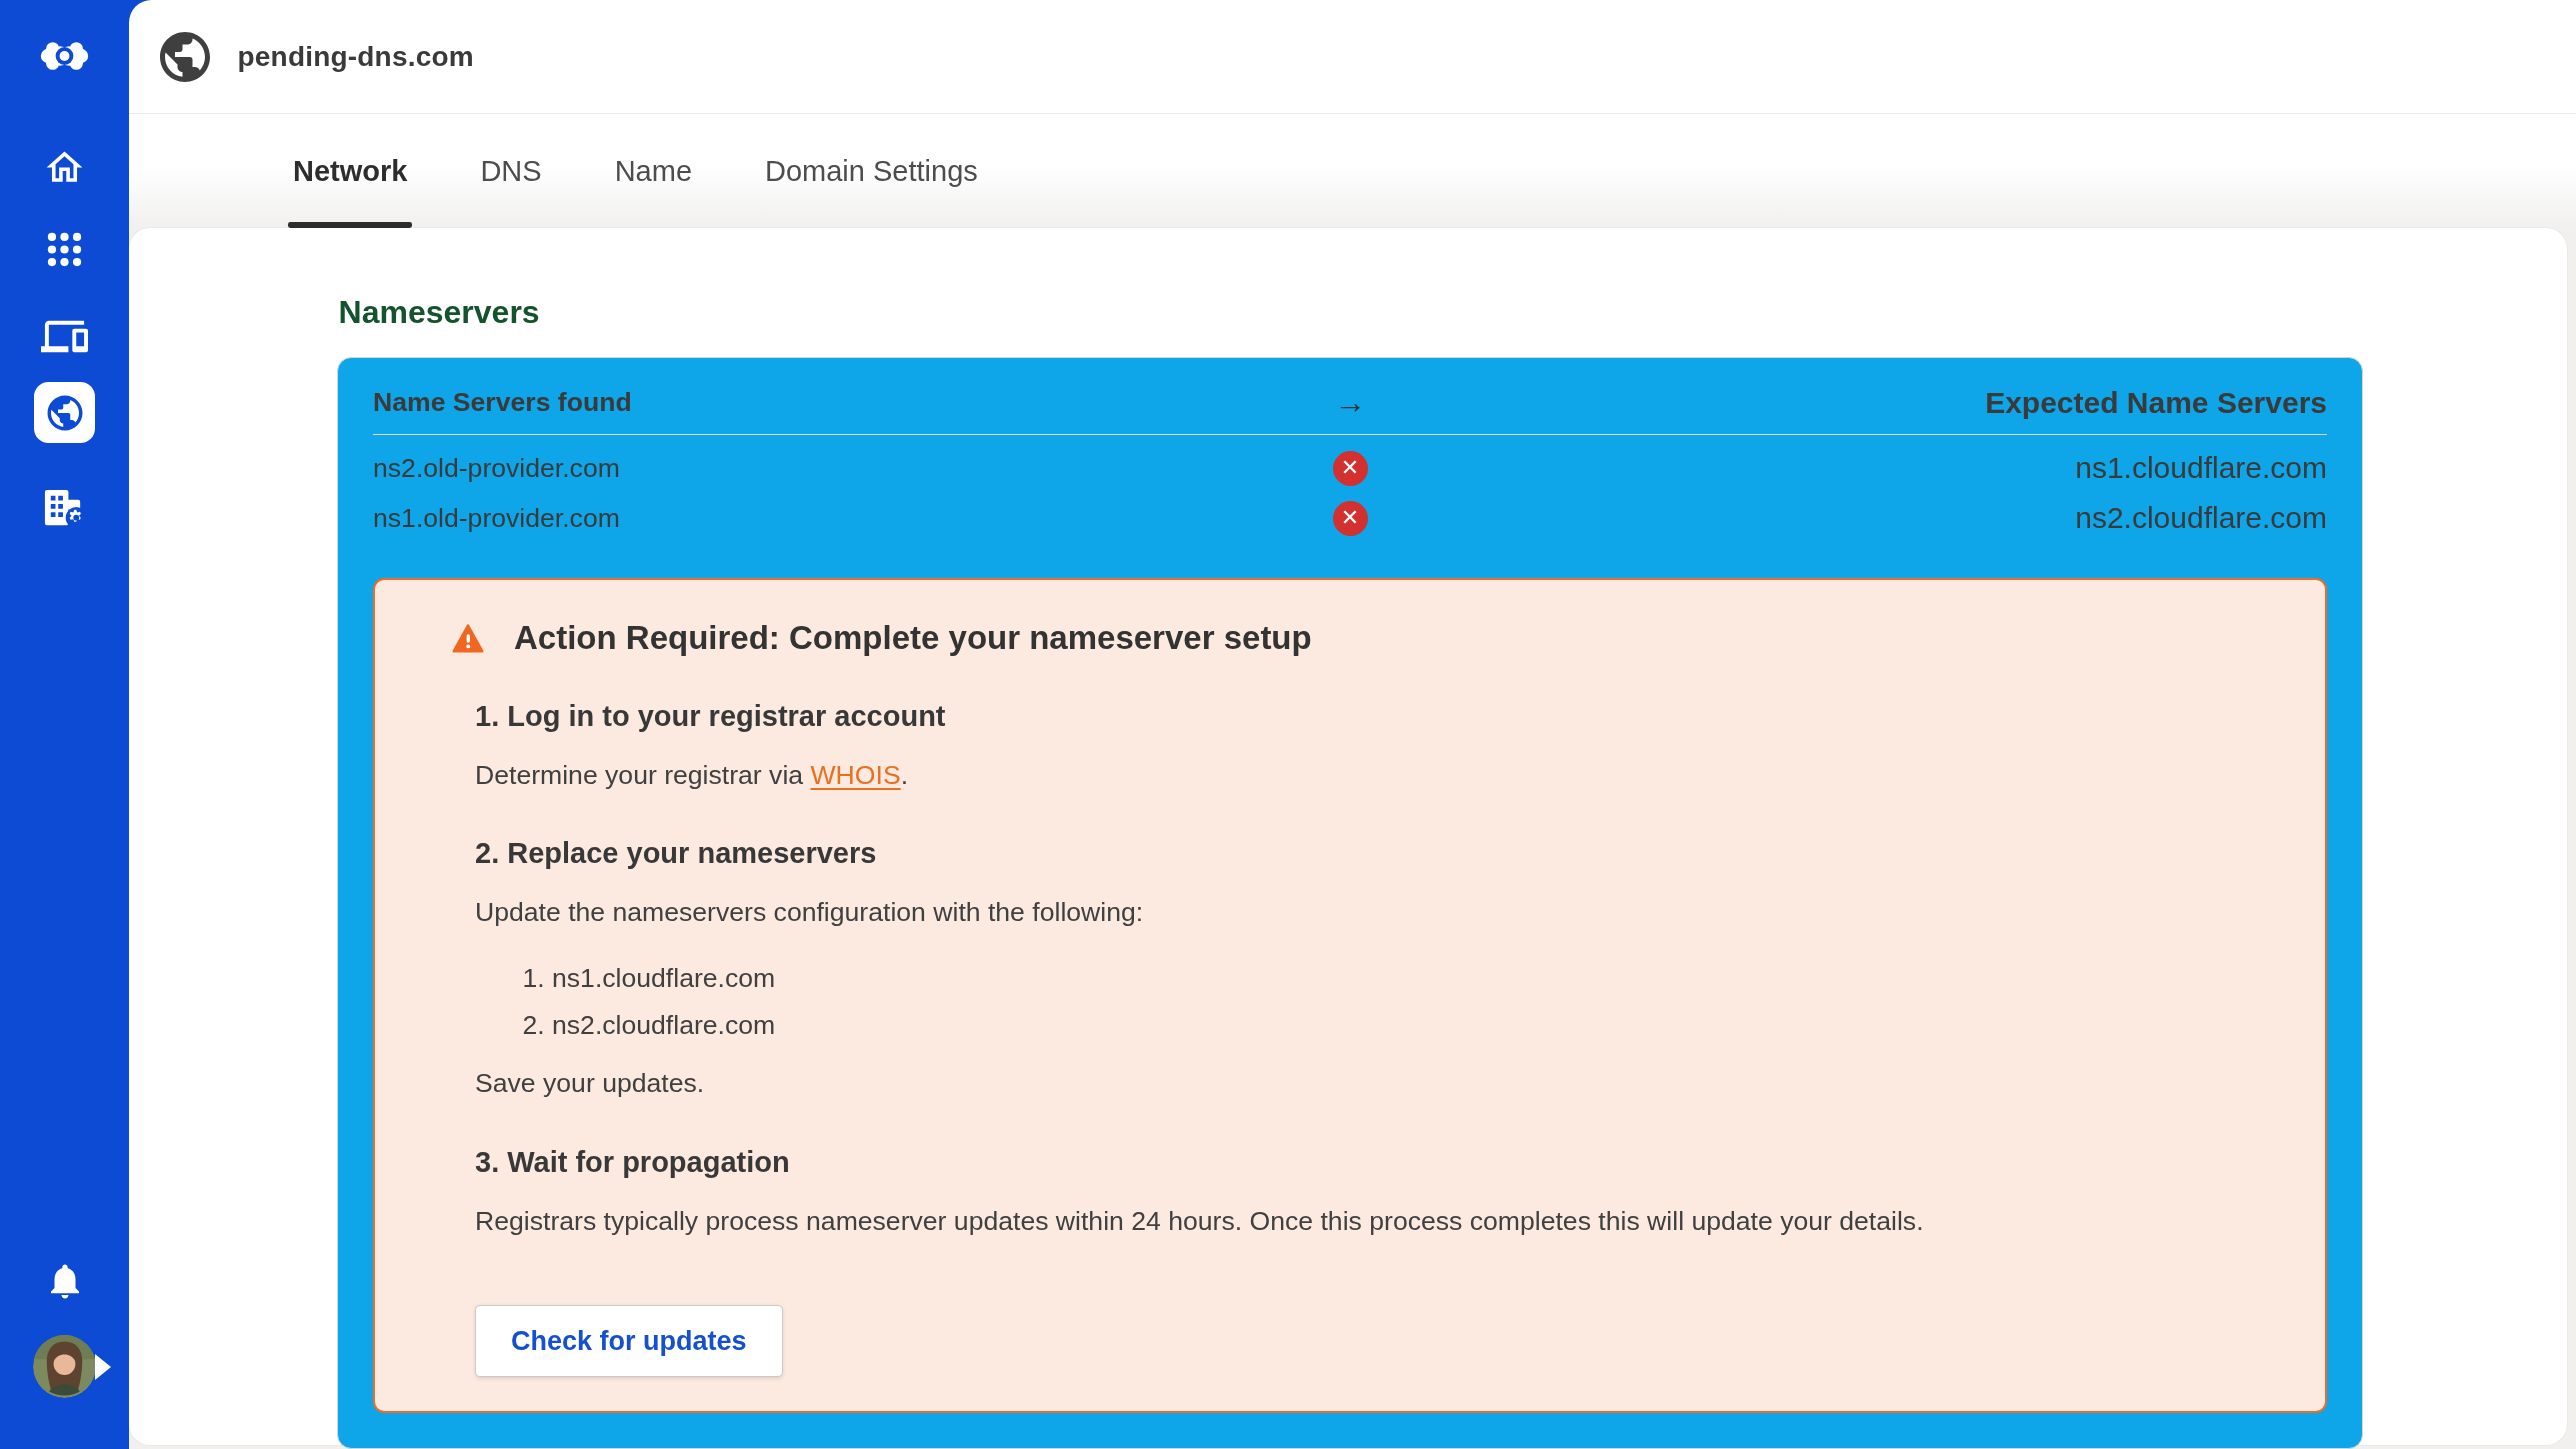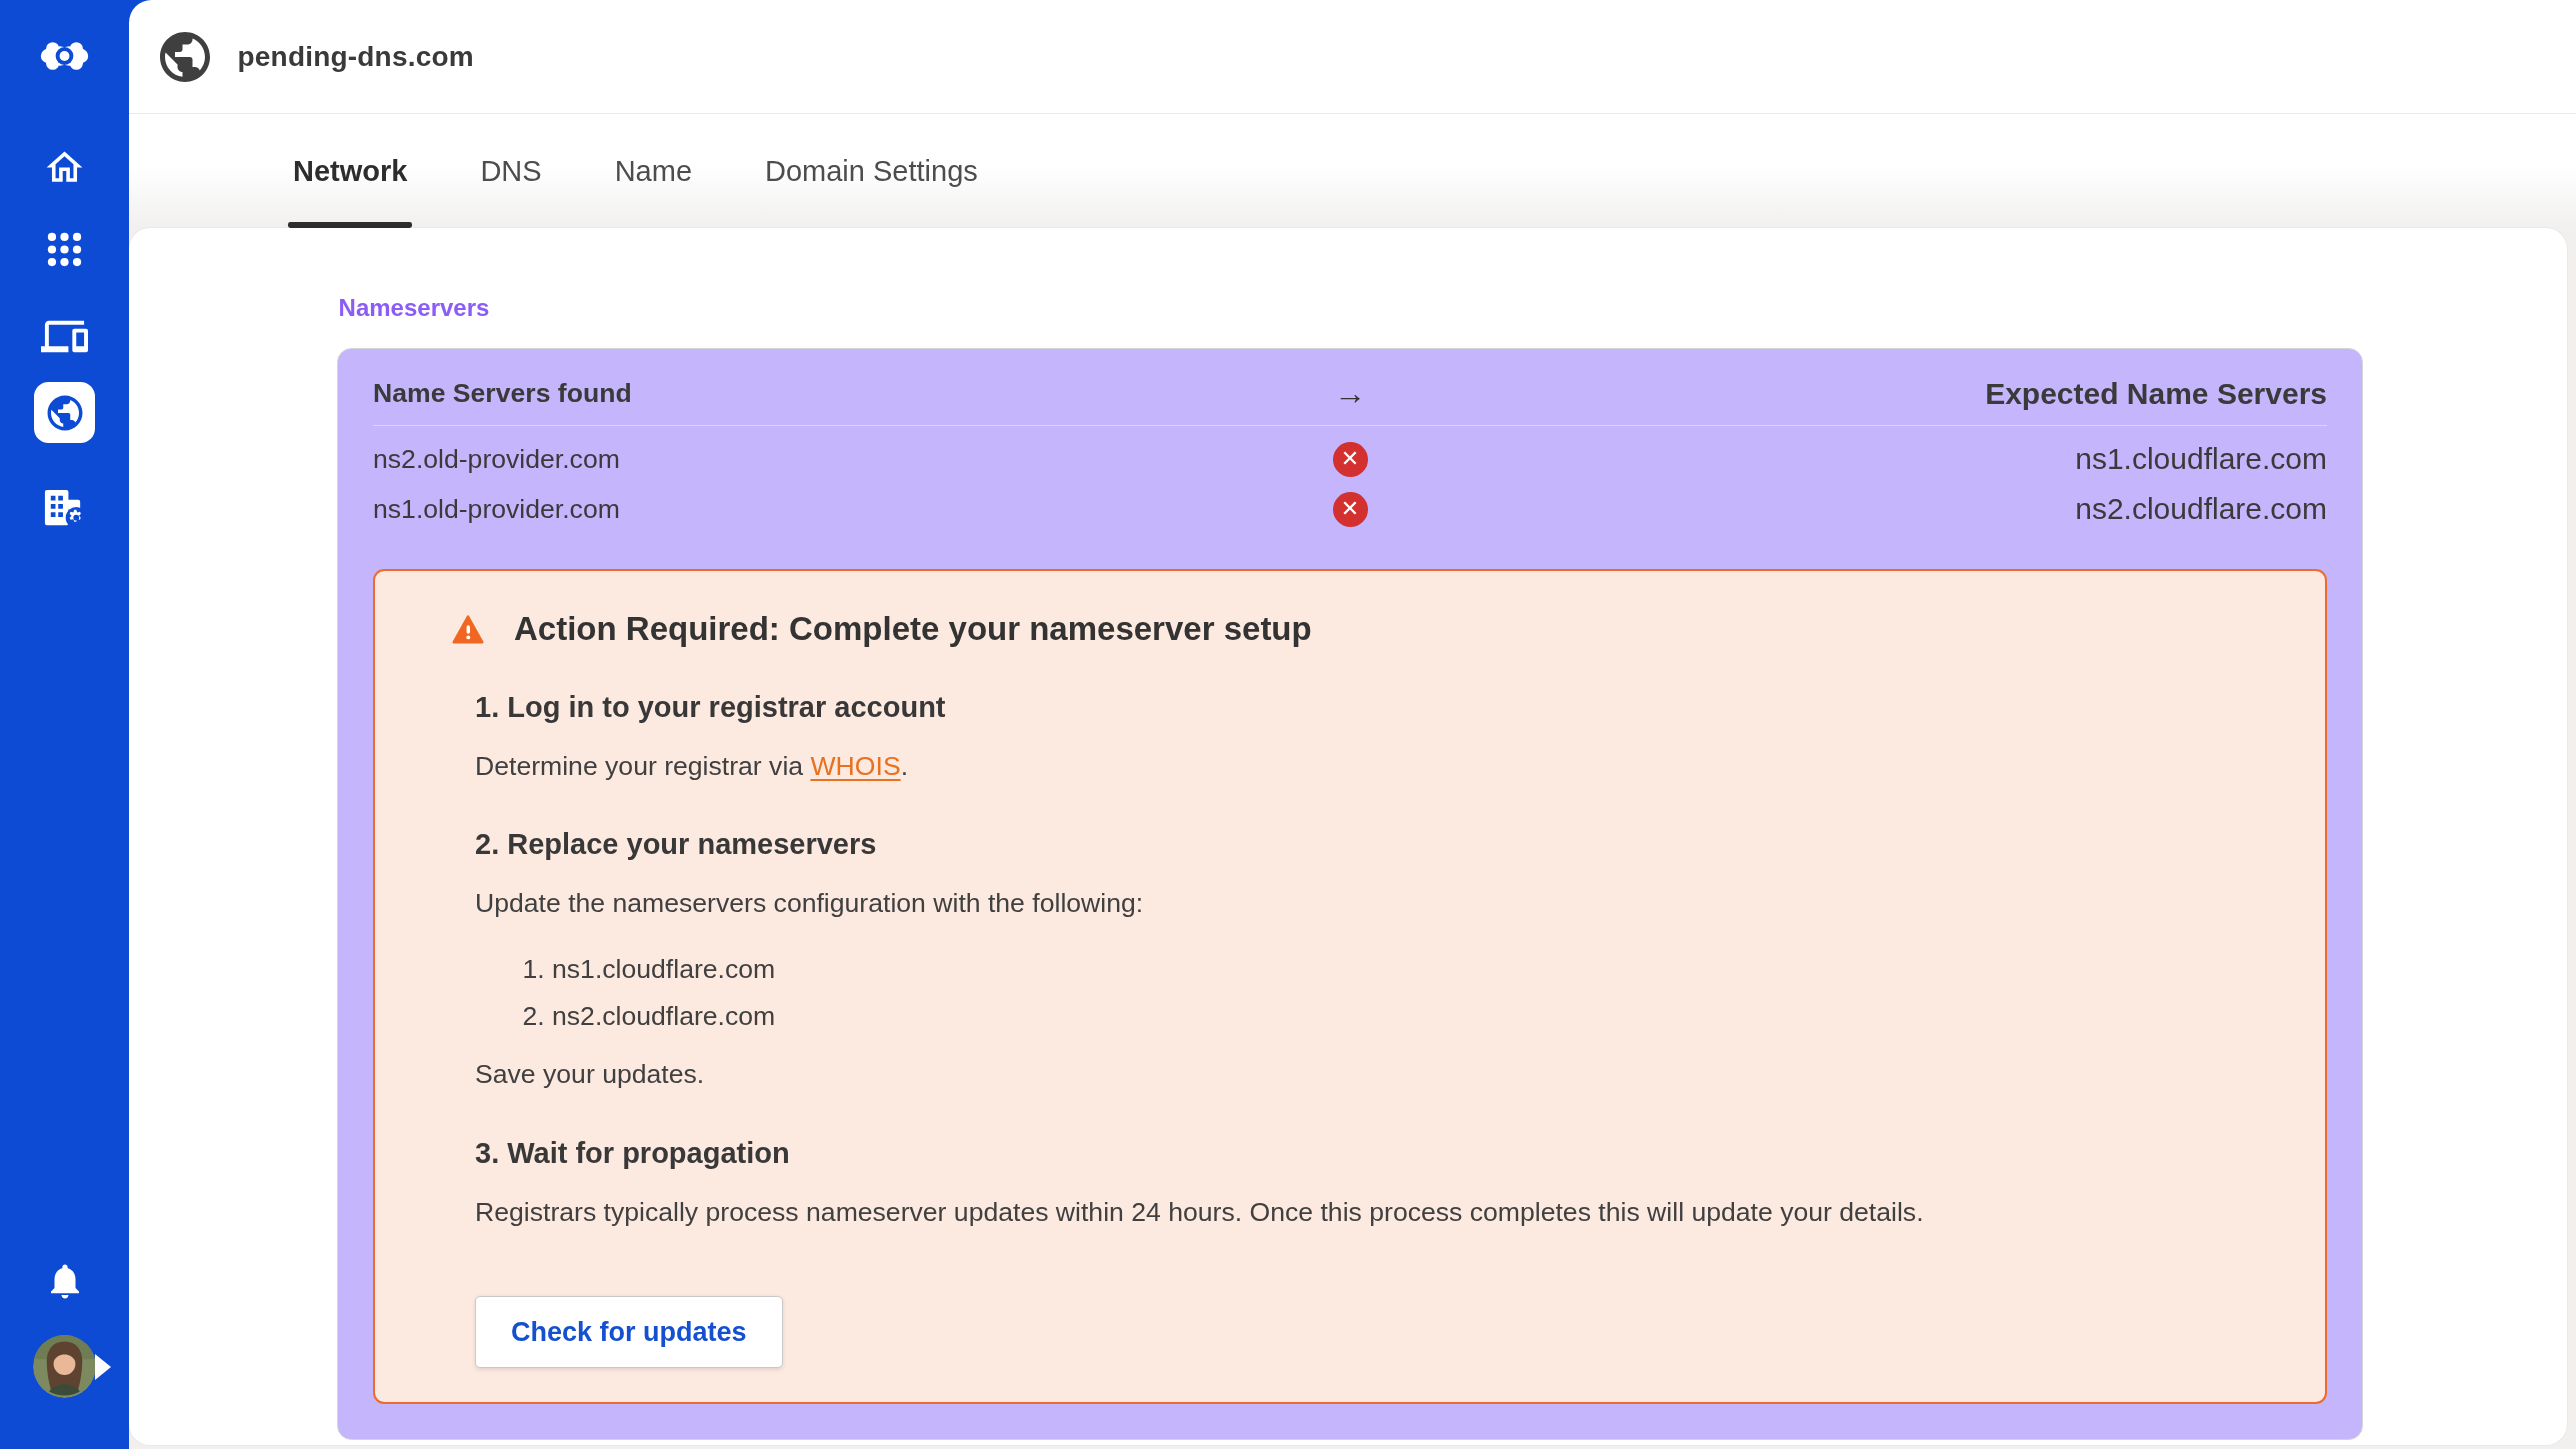--- a/index.html
+++ b/index.html
@@ -35,22 +35,22 @@
           display:flex;align-items:center;padding-left:164px;box-sizing:border-box;}
   .tab{position:relative;height:100%;display:flex;align-items:center;margin-right:73px;cursor:pointer;
        font-size:29px;color:#4d4d4d;font-weight:500;}
   .tab.active{color:#2d2d2d;font-weight:600;}
   .tab.active::after{content:"";position:absolute;left:-4.8px;right:-4.8px;bottom:0;height:6.4px;background:#2d2d2d;border-radius:2.4px;}
   
   .content-bg{position:absolute;left:129px;top:228px;width:2447px;height:1221px;background:#f1f0ef;z-index:1;}
   .main-panel{position:absolute;left:129px;top:228px;width:2438px;height:1217px;background:#ffffff;
               border-radius:21px;box-shadow:0 0 0 0.8px rgba(0,0,0,.04);z-index:3;box-sizing:border-box;
               padding:66px 0 0 208px;}
-  .section-title{font-size:24px;font-weight:700;color:#8b5cf6;margin:0 0 26px 1.6px;}
-  .ns-card{width:2026px;box-sizing:border-box;background:#c4b5fd;border:1.6px solid #d5d5d5;border-radius:14.5px;
+  .section-title{font-size:32px;font-weight:700;color:#14532d;margin:0 0 26px 1.6px;}
+  .ns-card{width:2026px;box-sizing:border-box;background:#0ea5e9;border:1.6px solid #d5d5d5;border-radius:14.5px;
            padding:13px 35px 35px 35px;}
   .ns-row{display:grid;grid-template-columns:1fr 97px 1fr;align-items:center;height:50px;}
   .ns-head{height:63px;border-bottom:1.6px solid #dadada;}
   .ns-head .c1,.ns-head .c3{font-size:27px;font-weight:700;color:#303030;}
   .ns-head .c2{font-size:32px;color:#333;text-align:center;}
   .ns-row .c1{font-size:26.6px;color:#3a3a3a;text-align:left;}
   .ns-row .c3{font-size:30px;color:#3a3a3a;text-align:right;}
   .ns-row .c2{display:flex;justify-content:center;}
   .ns-body{padding-top:8px;}
   .xbadge{width:35px;height:35px;border-radius:50%;background:#d33030;color:#fff;display:flex;align-items:center;

